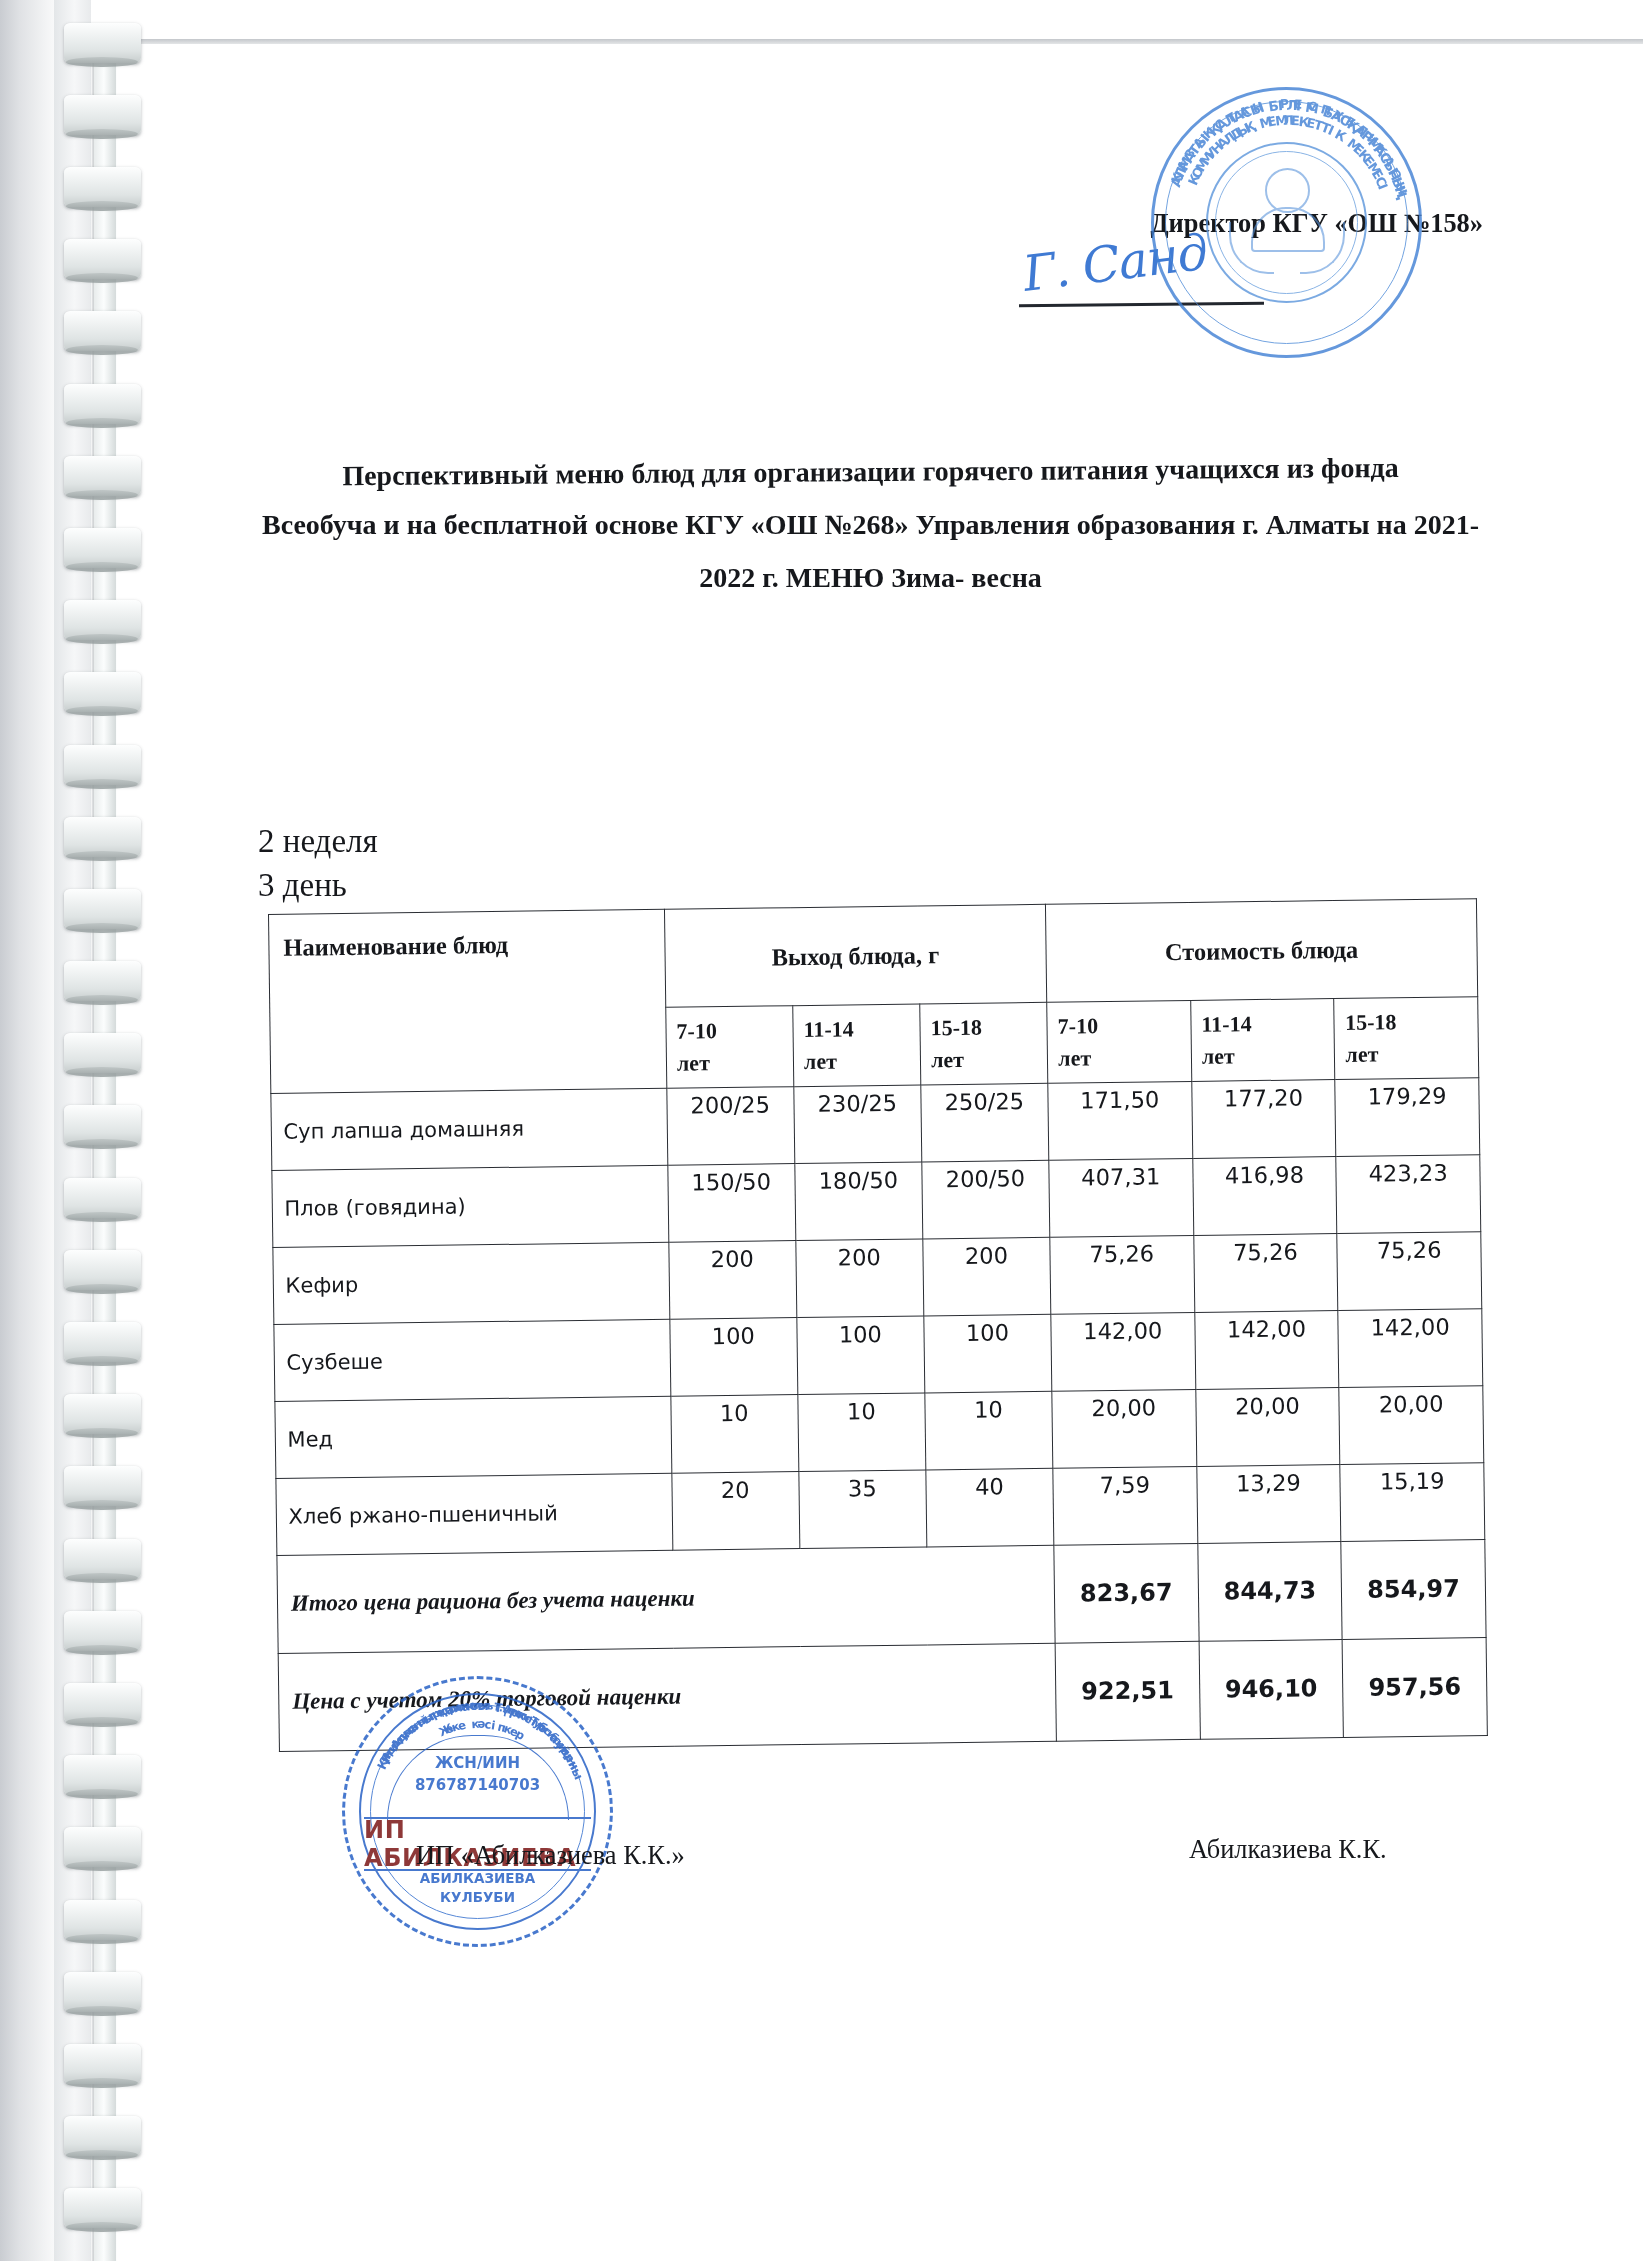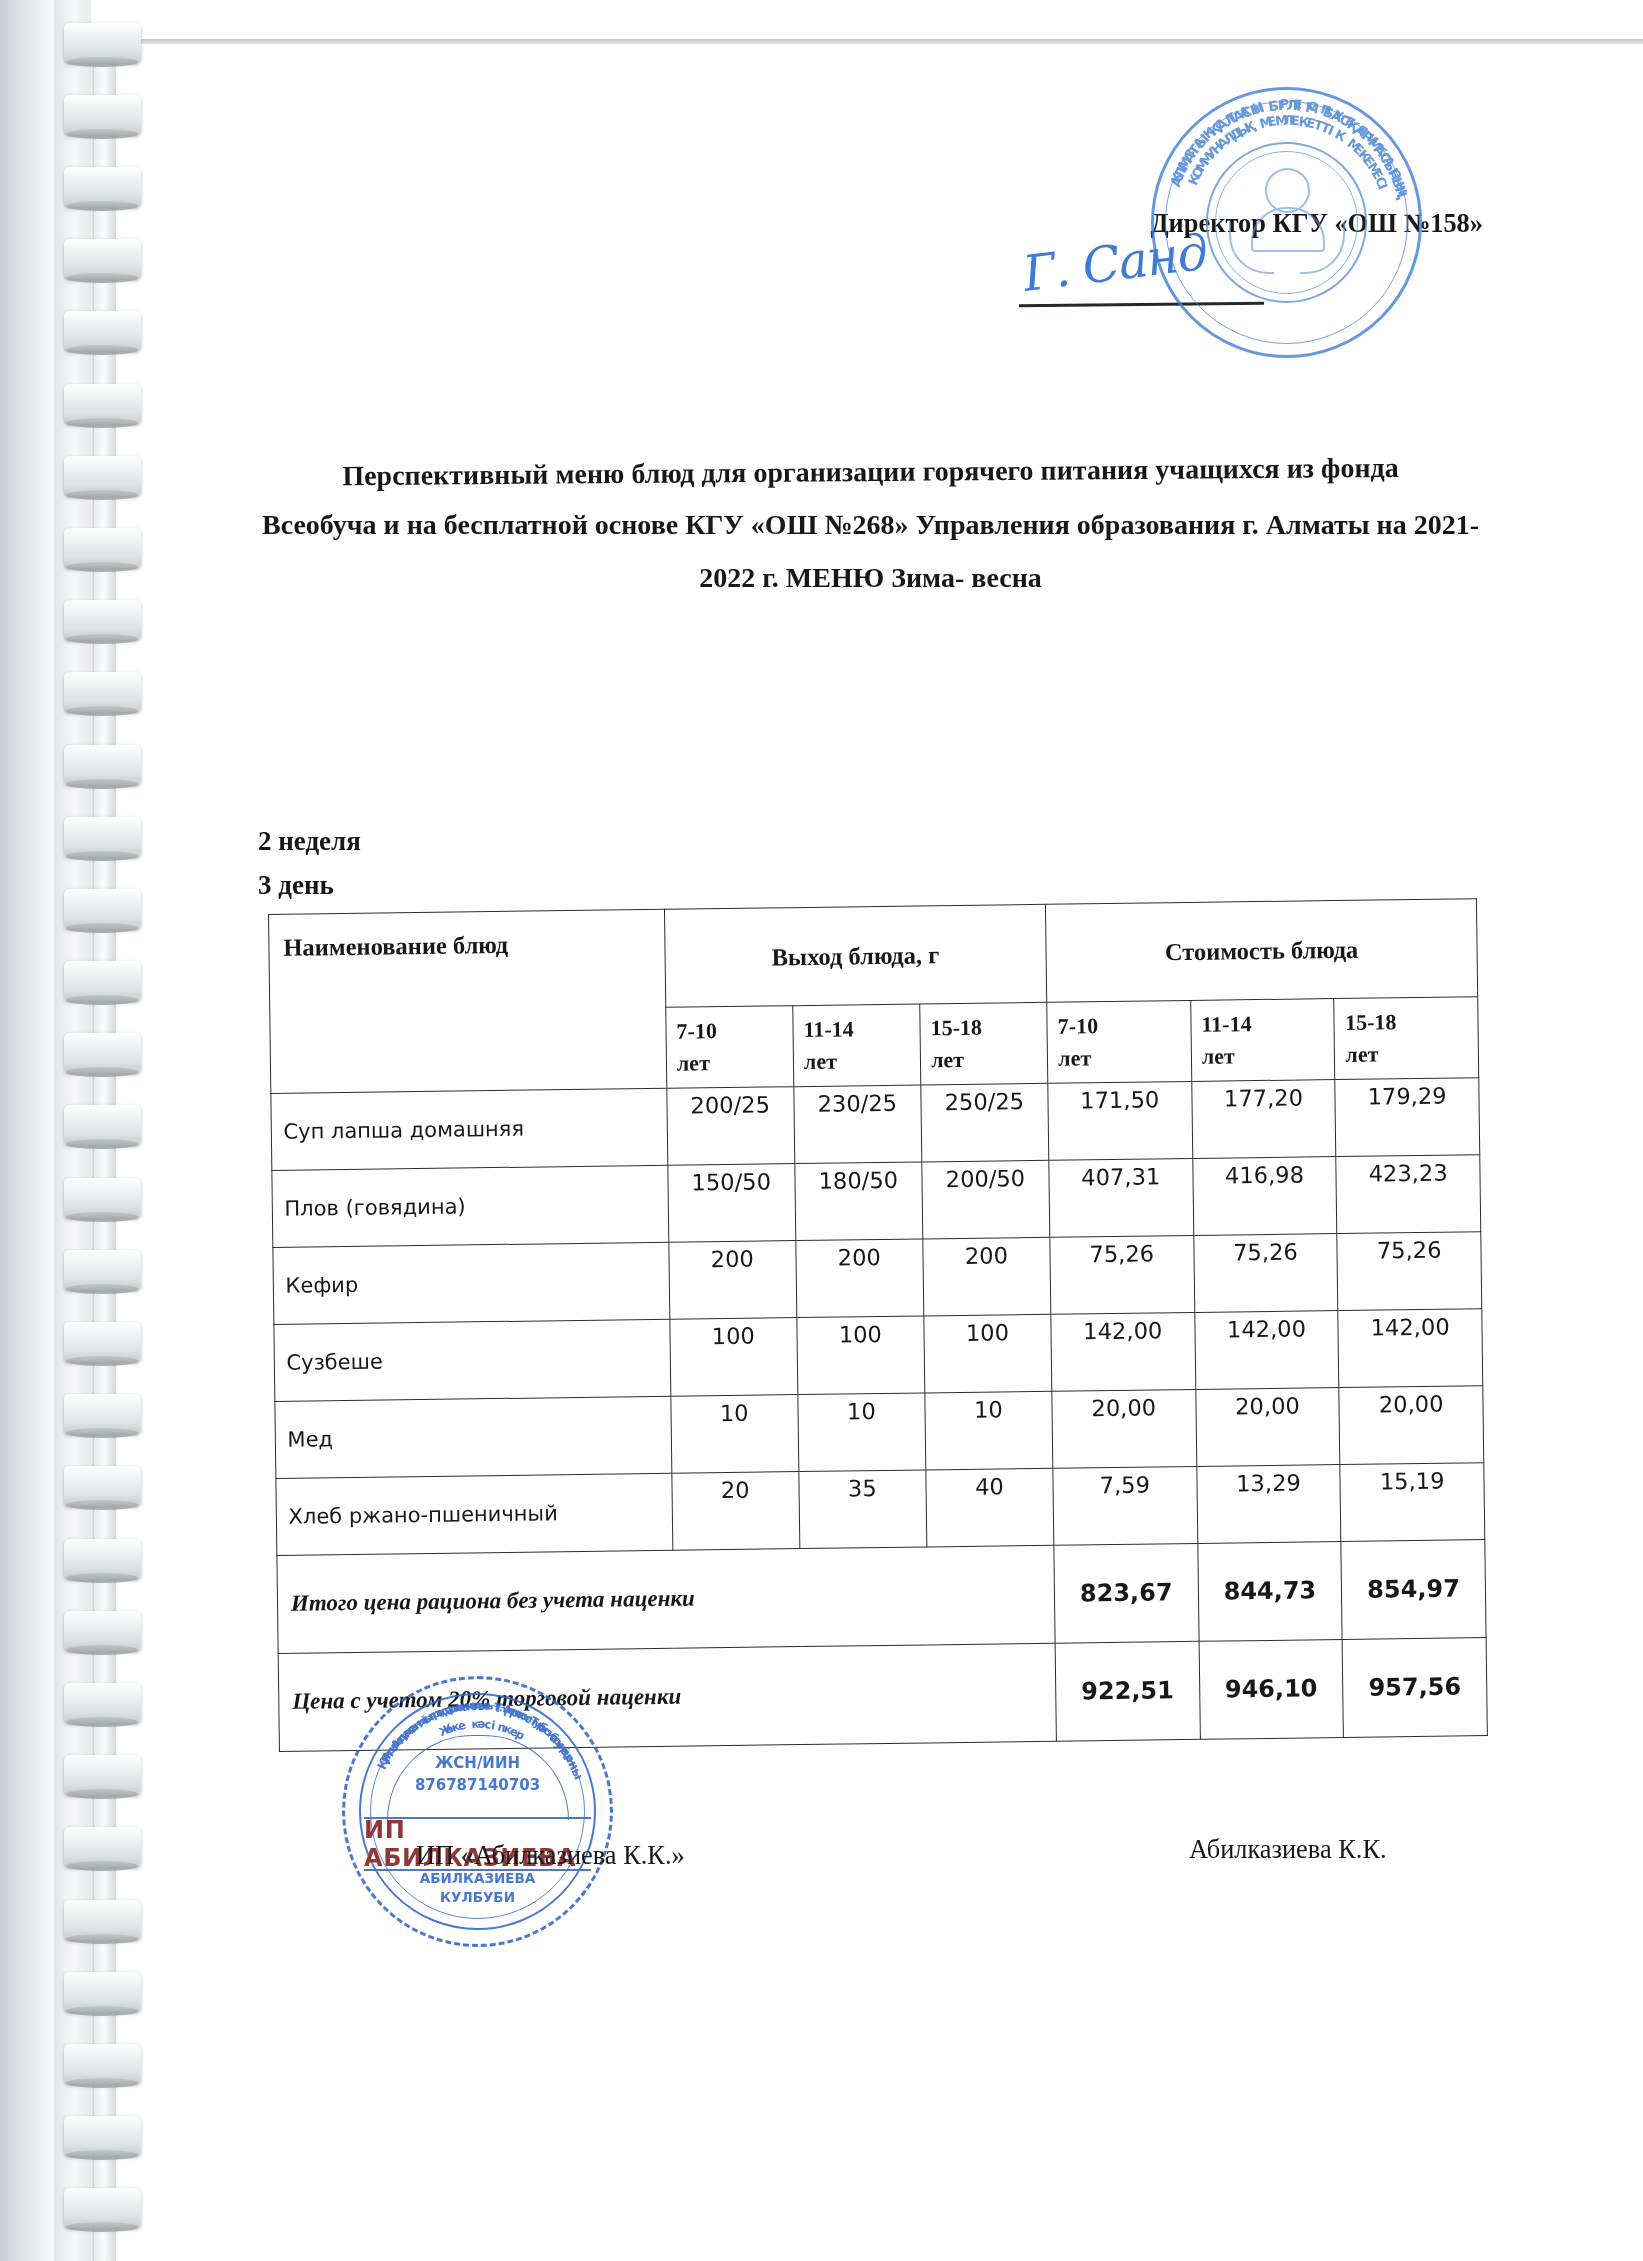--- a/index.html
+++ b/index.html
@@ -40,21 +40,21 @@
   #signature{position:absolute;left:1025px;top:229px;width:277px;height:97px;
       color:#2f6fd0;font-family:"DejaVu Serif", serif;font-style:italic;font-size:49px;
       transform:rotate(-7deg);opacity:.92;letter-spacing:-1.3px;}
 
   
   #title{position:absolute;left:258px;top:445px;width:1225px;text-align:center;
       font-size:28px;font-weight:bold;line-height:53px;}
   #title .l1{display:block;transform:rotate(-.45deg);}
 
   
-  #weekday{position:absolute;left:258px;top:819px;font-size:27px;line-height:44px;font-weight:bold;}
+  #weekday{position:absolute;left:258px;top:819px;font-size:33px;line-height:44px;font-weight:normal;}
 
   
   #table-wrap{position:absolute;left:268px;top:914px;width:1209px;height:783px;
       transform:rotate(-.75deg);transform-origin:0 0;}
   table{border-collapse:collapse;width:1209px;table-layout:fixed;}
   table td,table th{border:1.9px solid #2a2d33;padding:0;vertical-align:middle;}
   col.c-name{width:358px;}
   col.c-p{width:115px;}
   col.c-c{width:130px;}
 

